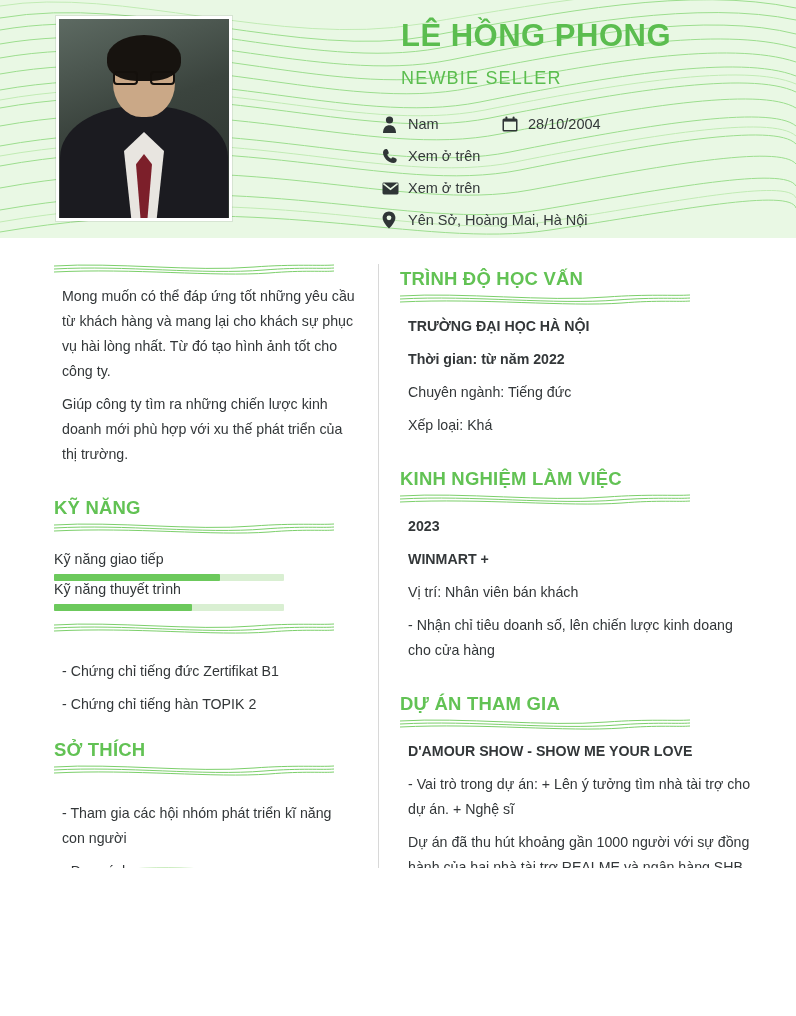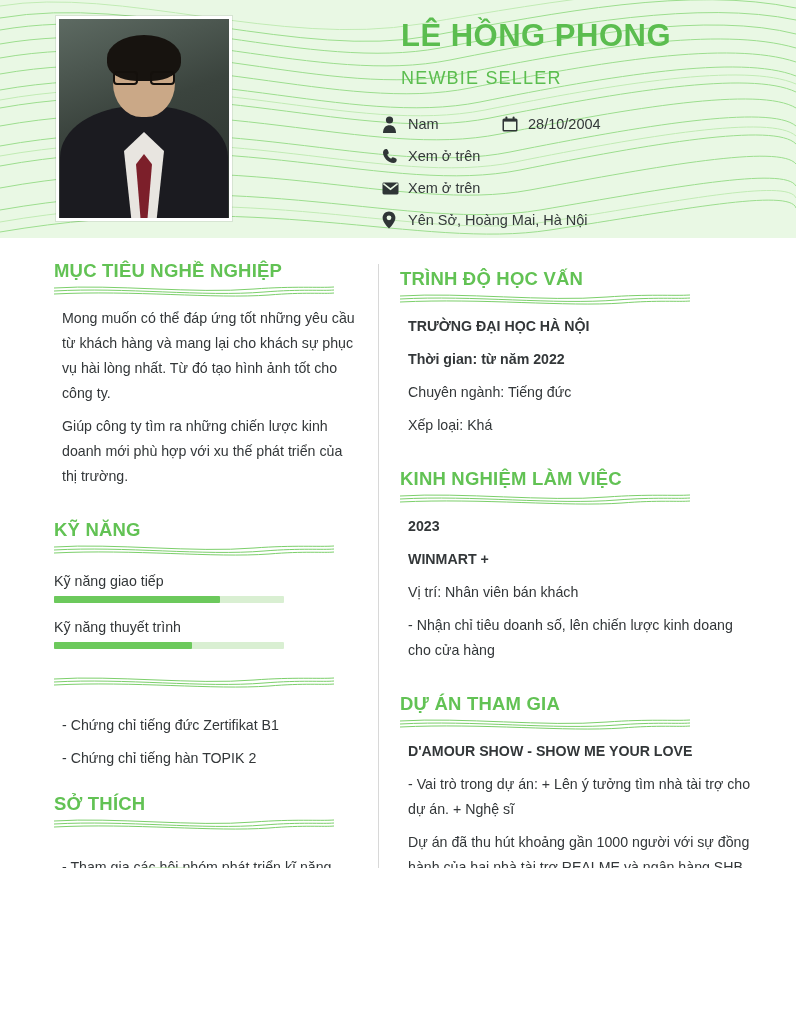--- a/index.html
+++ b/index.html
@@ -195,21 +195,21 @@
     background: #d9efd2;
     border-radius: 1px;
   }
   .bar > span {
     position: absolute;
     left: 0; top: 0; bottom: 0;
     background: #6cc95c;
     border-radius: 1px;
     display: block;
   }
-  .skill-block { margin-bottom: 16px; }
+  .skill-block { }
 
   .footer-waves {
     position: absolute;
     left: 0; bottom: 0;
     width: 796px; height: 210px;
     pointer-events: none;
   }
   .watermark {
     position: absolute;
     right: 14px; bottom: 22px;
@@ -309,21 +309,20 @@
       </div>
     </div>
   </div>
 
   <div class="content">
     <div class="divider"></div>
 
     <div class="col-left">
 
       <div class="sec-wrap">
-        <h2 class="sec">MỤC TIÊU NGHỀ NGHIỆP</h2>
         <svg class="squiggle" width="280" height="14" viewBox="0 0 280 14">
           <g fill="none" stroke="#7ccf6b" stroke-width="1">
             <path d="M0,4 C60,0 140,10 200,5 C240,2 265,4 280,3"></path>
             <path d="M0,7 C70,3 150,13 210,8 C248,5 268,7 280,6"></path>
             <path d="M0,10 C80,6 160,15 215,11 C250,8 270,10 280,9"></path>
           </g>
         </svg>
       </div>
       <p class="txt">Mong muốn có thể đáp ứng tốt những yêu cầu từ khách hàng và mang lại cho khách sự phục vụ hài lòng nhất. Từ đó tạo hình ảnh tốt cho công ty.</p>
       <p class="txt">Giúp công ty tìm ra những chiến lược kinh doanh mới phù hợp với xu thế phát triển của thị trường.</p>

